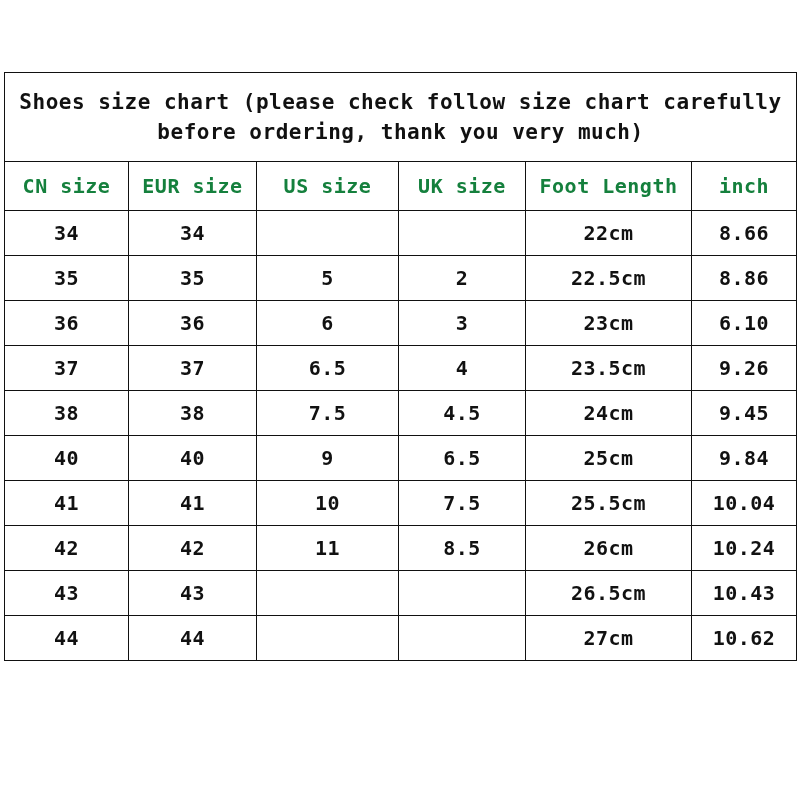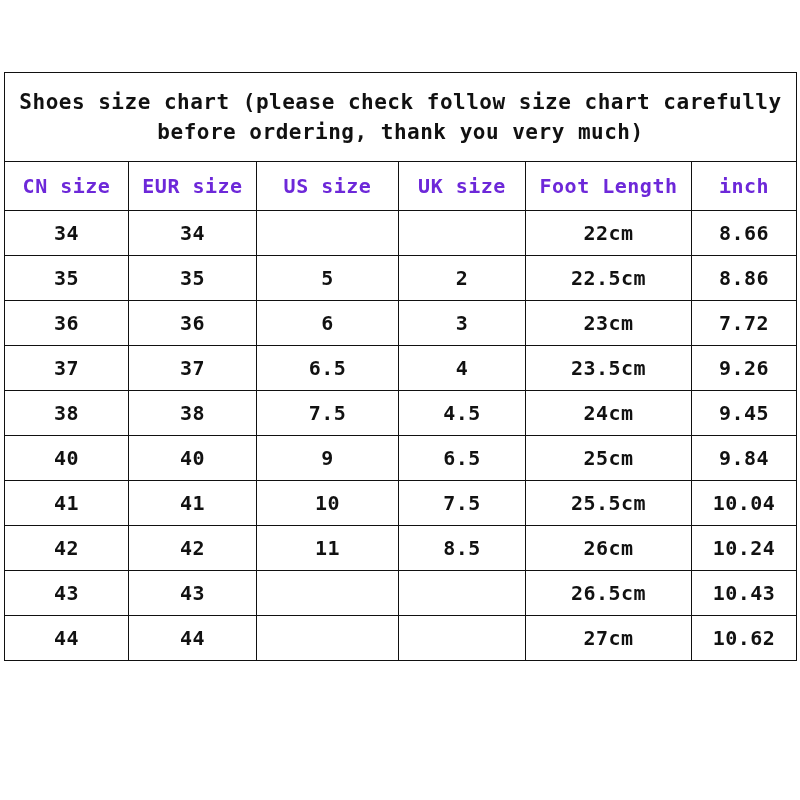--- a/index.html
+++ b/index.html
@@ -45,21 +45,21 @@
     font-weight: bold;
     color: #111111;
     line-height: 1.45;
     letter-spacing: 0.5px;
     padding: 4px 40px;
   }
   .head-cell {
     height: 48px;
     font-size: 20px;
     font-weight: bold;
-    color: #6d28d9;
+    color: #15803d;
     letter-spacing: 0.5px;
   }
   .body-cell {
     height: 44px;
     font-size: 20px;
     font-weight: bold;
     color: #111111;
     letter-spacing: 0.5px;
   }
   .body-cell.plain {
@@ -114,21 +114,21 @@
           <td class="body-cell plain">2</td>
           <td class="body-cell plain">22.5cm</td>
           <td class="body-cell">8.86</td>
         </tr>
         <tr>
           <td class="body-cell">36</td>
           <td class="body-cell">36</td>
           <td class="body-cell plain">6</td>
           <td class="body-cell plain">3</td>
           <td class="body-cell plain">23cm</td>
-          <td class="body-cell">7.72</td>
+          <td class="body-cell">6.10</td>
         </tr>
         <tr>
           <td class="body-cell">37</td>
           <td class="body-cell">37</td>
           <td class="body-cell">6.5</td>
           <td class="body-cell plain">4</td>
           <td class="body-cell plain">23.5cm</td>
           <td class="body-cell">9.26</td>
         </tr>
         <tr>

